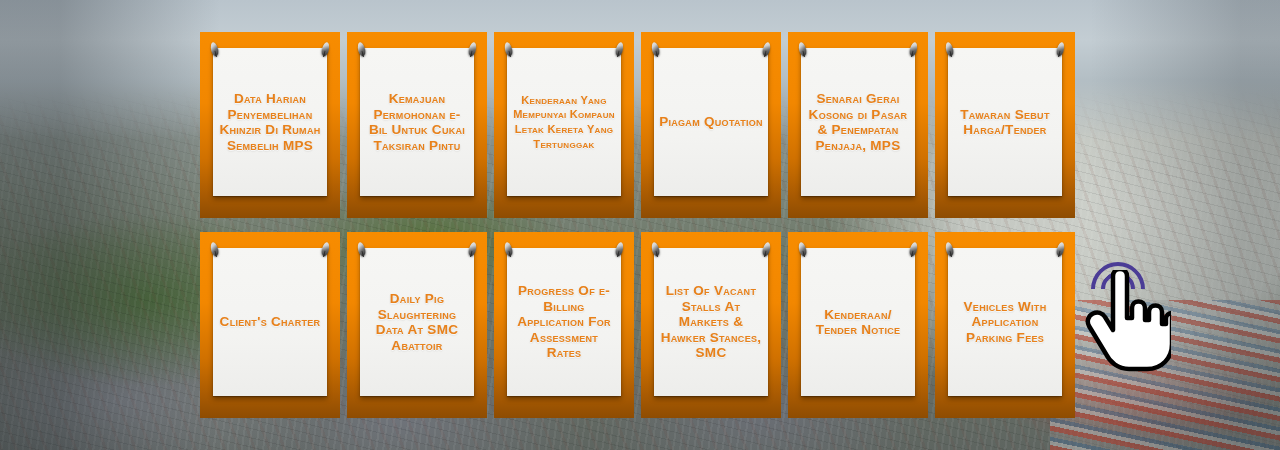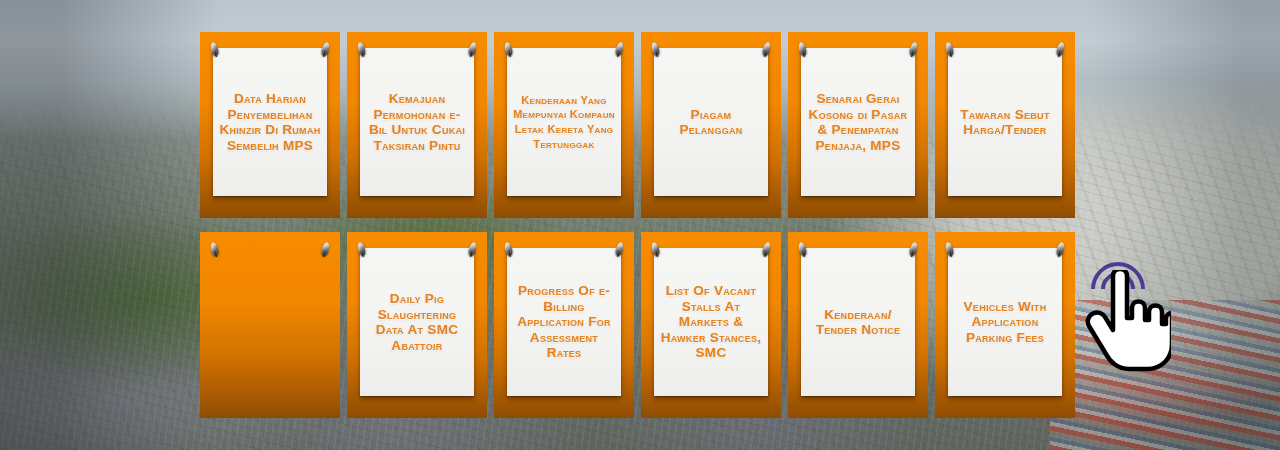--- a/index.html
+++ b/index.html
@@ -225,21 +225,21 @@
       <div class="card compact">
         <div class="paper">
           <div class="paper-title">Kenderaan Yang Mempunyai Kompaun Letak Kereta Yang Tertunggak</div>
         </div>
         <div class="pin left"></div>
         <div class="pin right"></div>
       </div>
 
       <div class="card">
         <div class="paper">
-          <div class="paper-title">Piagam Pelanggan</div>
+          <div class="paper-title">Piagam Quotation</div>
         </div>
         <div class="pin left"></div>
         <div class="pin right"></div>
       </div>
 
       <div class="card">
         <div class="paper">
           <div class="paper-title">Senarai Gerai Kosong di Pasar &amp; Penempatan Penjaja, MPS</div>
         </div>
         <div class="pin left"></div>
@@ -250,20 +250,23 @@
         <div class="paper">
           <div class="paper-title">Tawaran Sebut Harga/Tender</div>
         </div>
         <div class="pin left"></div>
         <div class="pin right"></div>
       </div>
     </div>
 
     <div class="row row-bottom">
       <div class="card">
+        <div class="paper">
+          <div class="paper-title">Client's Charter</div>
+        </div>
         <div class="pin left"></div>
         <div class="pin right"></div>
       </div>
 
       <div class="card">
         <div class="paper">
           <div class="paper-title">Daily Pig Slaughtering Data At SMC Abattoir</div>
         </div>
         <div class="pin left"></div>
         <div class="pin right"></div>

